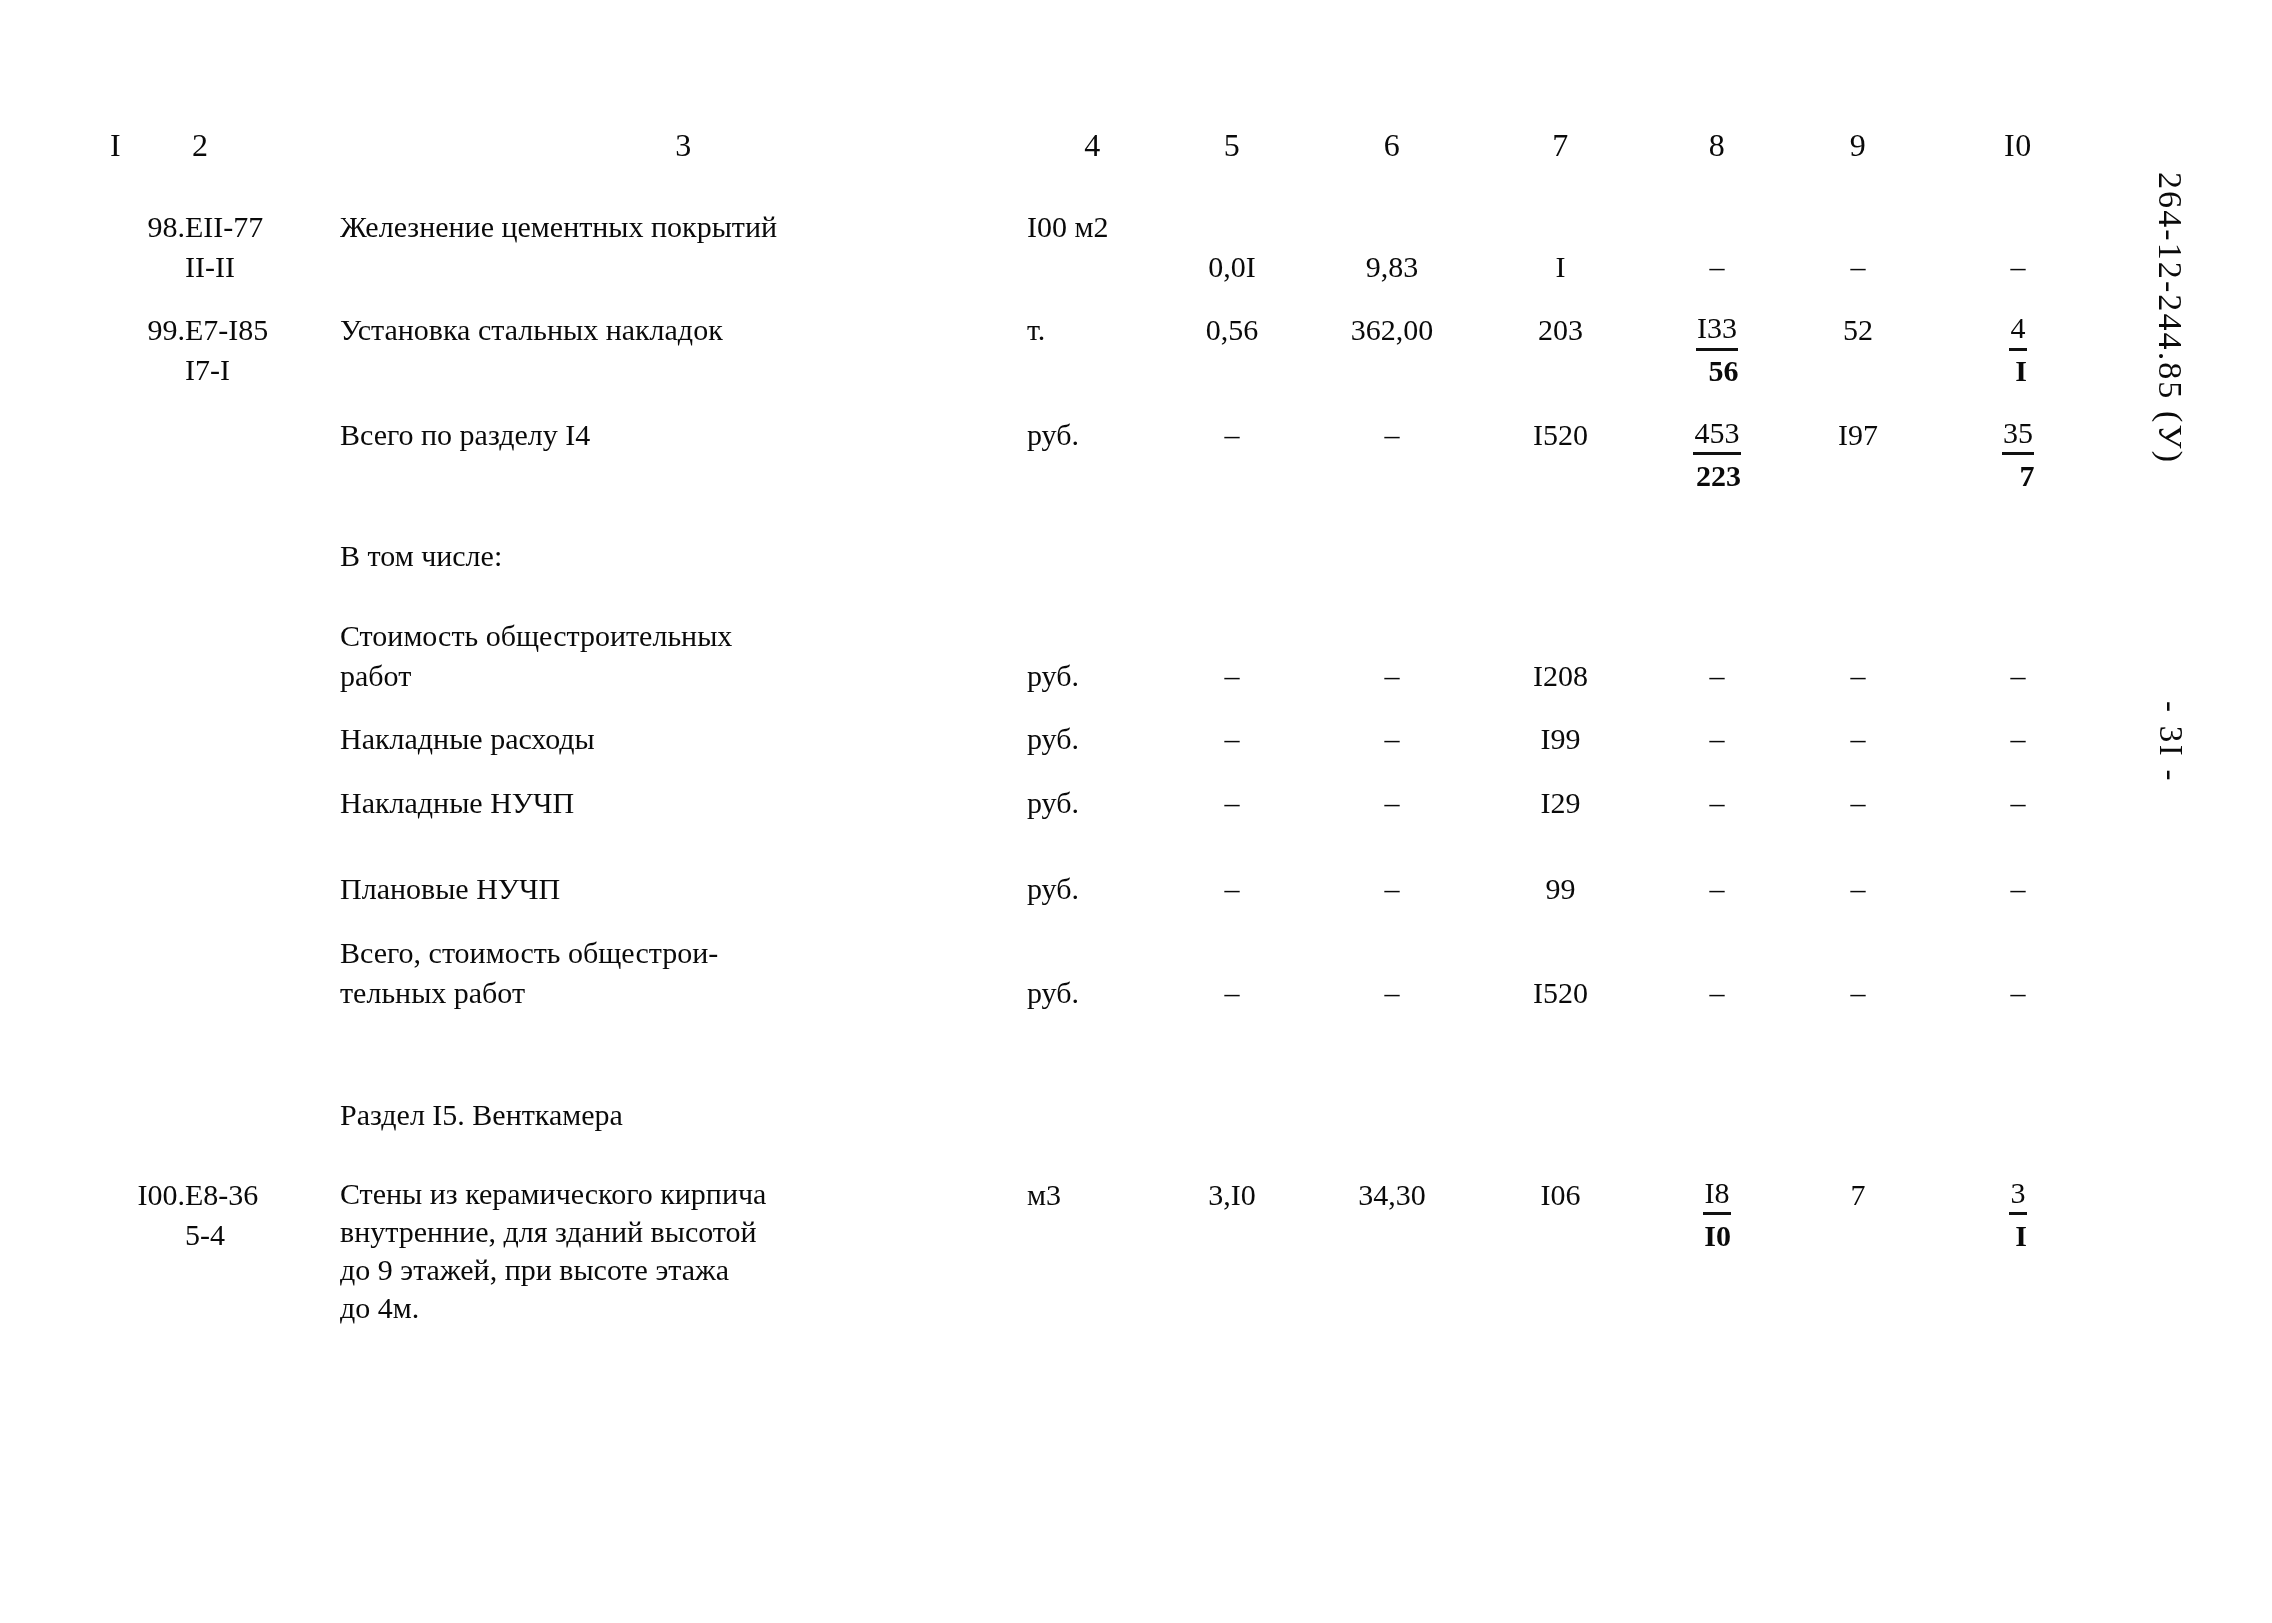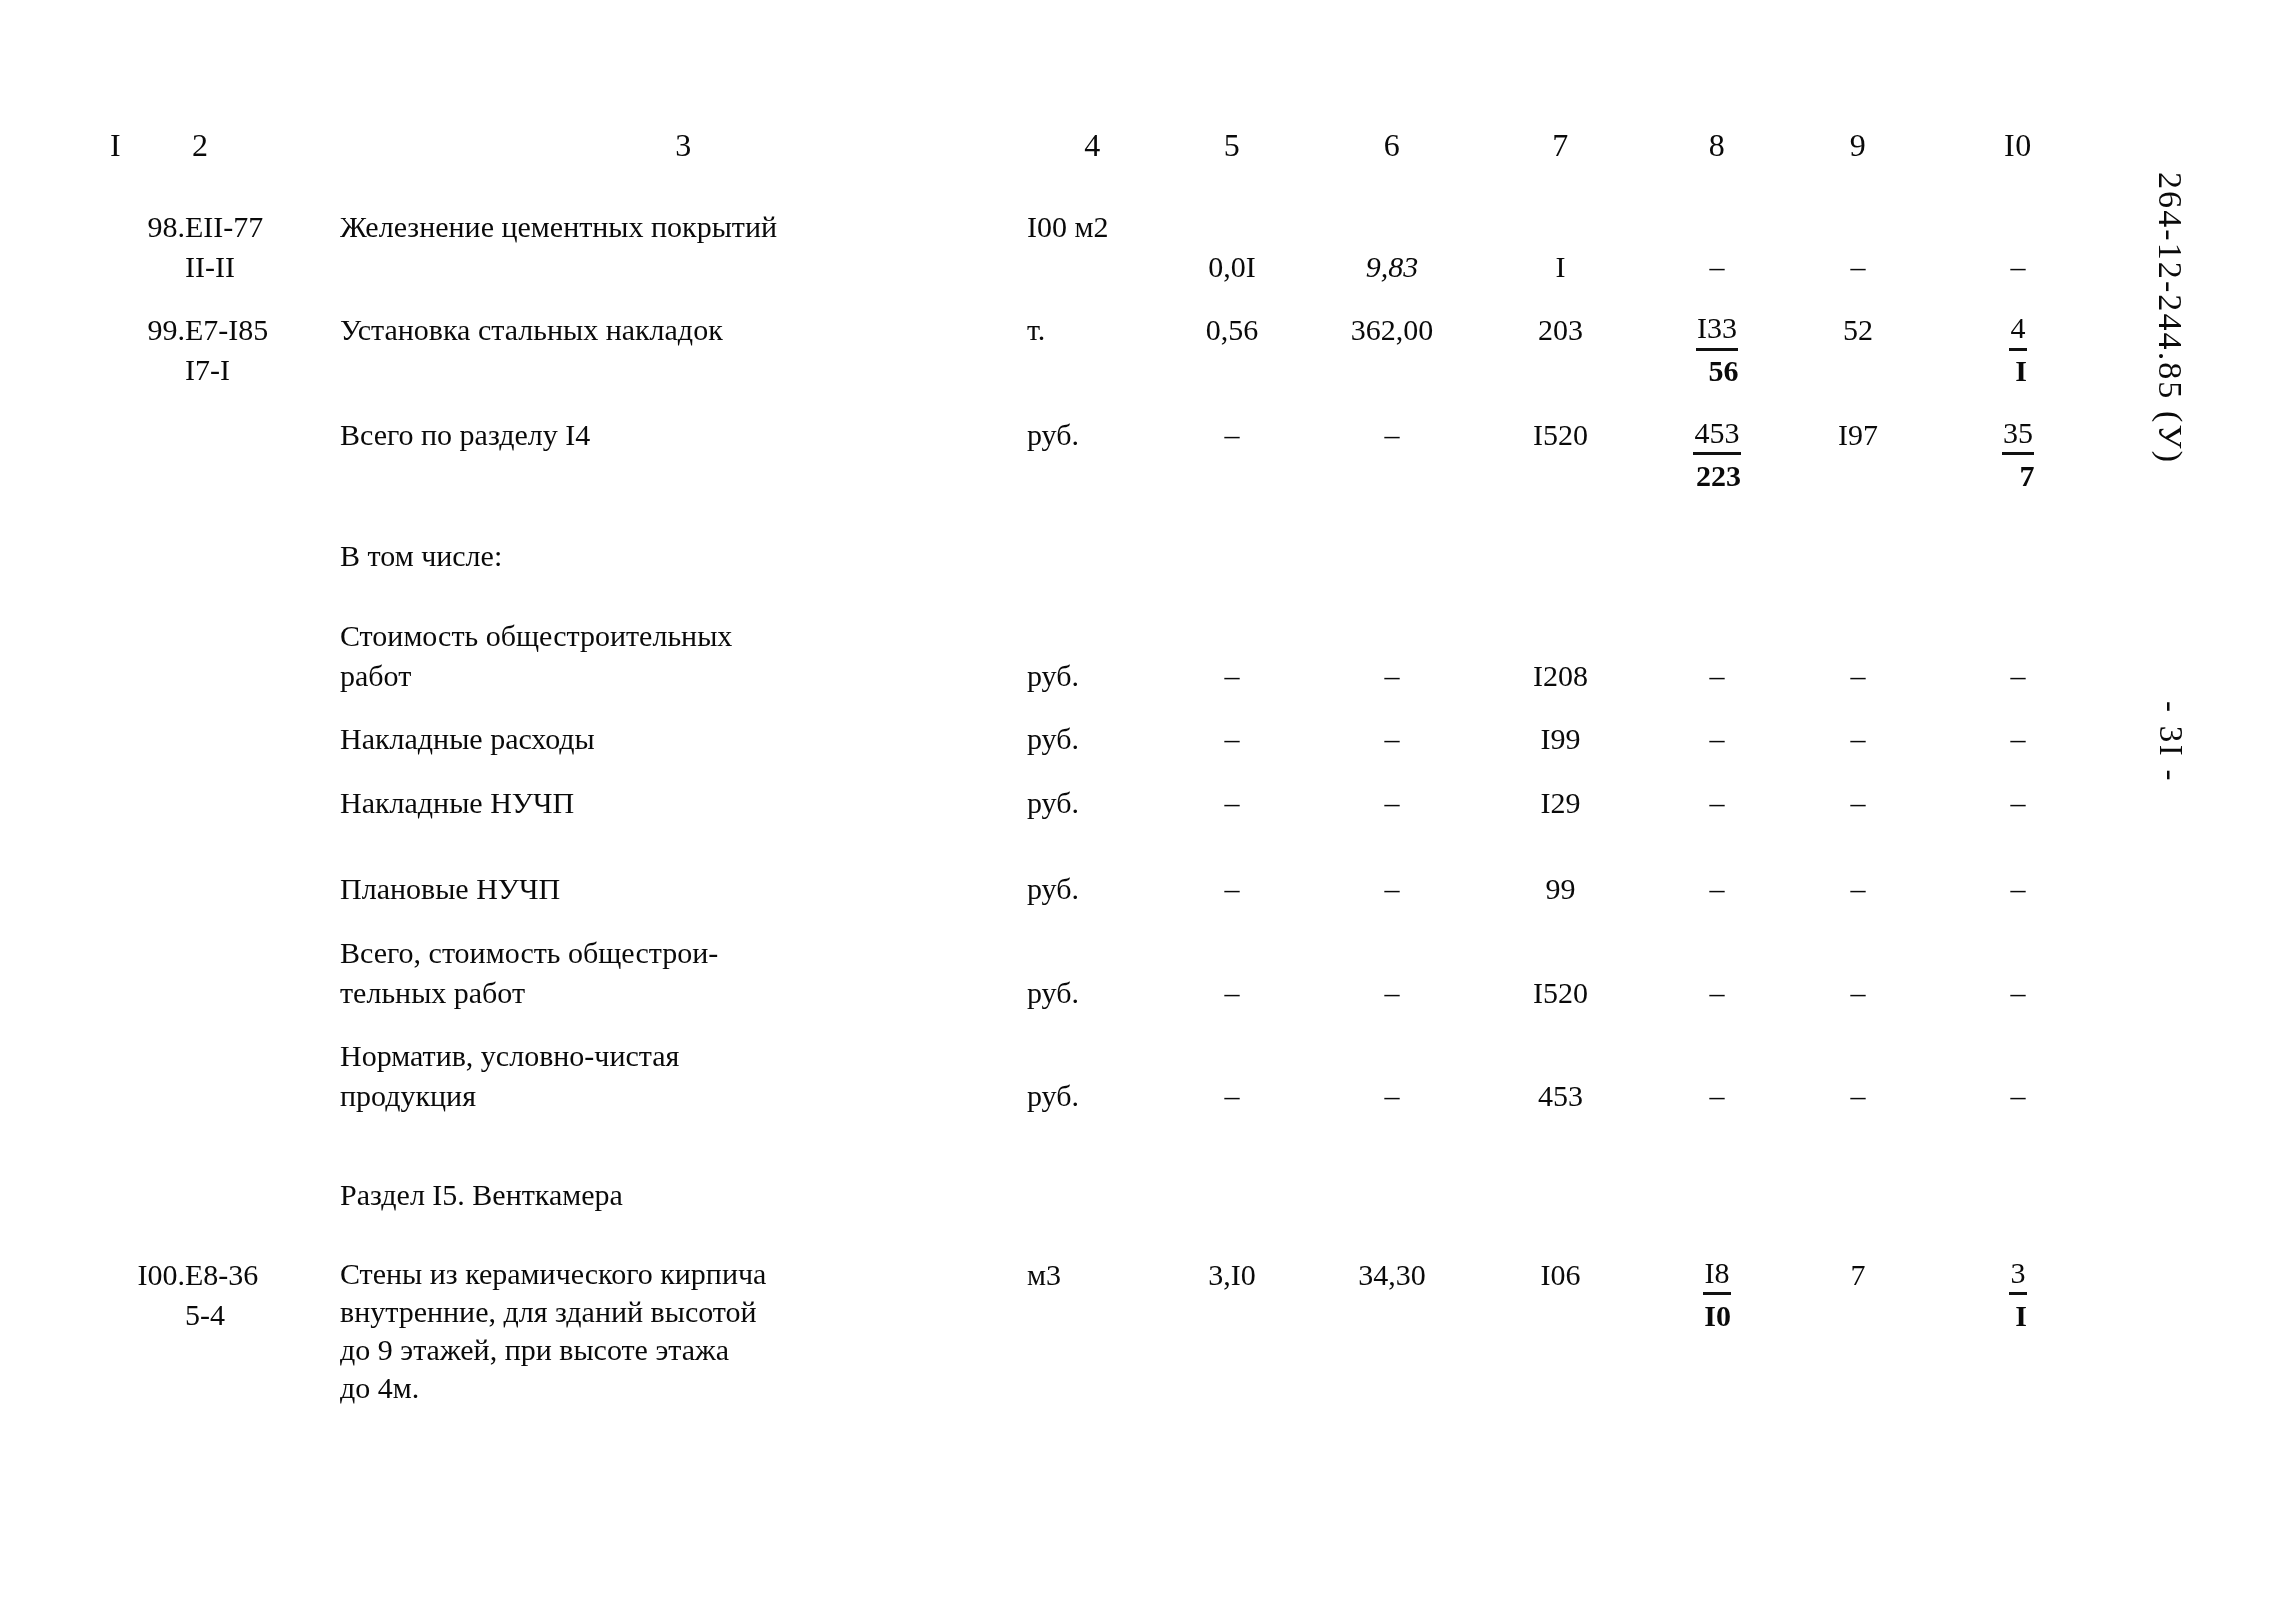--- a/index.html
+++ b/index.html
@@ -168,21 +168,21 @@
           </tr>
 
       <tr>
         <td class="cell idx">98.</td>
         <td class="cell code multiline">ЕII-77
 II-II</td>
         <td class="cell desc multiline">Железнение цементных покрытий</td>
         <td class="cell unit multiline">I00
 м2</td>
         <td class="cell numc" style="padding-top:40px;">0,0I</td>
-        <td class="cell numc" style="padding-top:40px;font-style:italic;">9,83</td>
+        <td class="cell numc" style="padding-top:40px;">9,83</td>
         <td class="cell numc" style="padding-top:40px;">I</td>
         <td class="cell numc" style="padding-top:40px;">–</td>
         <td class="cell numc" style="padding-top:40px;">–</td>
         <td class="cell numc" style="padding-top:40px;">–</td>
       </tr>
 
       <tr class="spacer-sm">
             <td colspan="10"></td>
           </tr>
 
@@ -343,33 +343,20 @@
         <td class="cell numc" style="padding-top:40px;">I520</td>
         <td class="cell numc" style="padding-top:40px;">–</td>
         <td class="cell numc" style="padding-top:40px;">–</td>
         <td class="cell numc" style="padding-top:40px;">–</td>
       </tr>
 
       <tr class="spacer-sm">
             <td colspan="10"></td>
           </tr>
 
-      <tr>
-        <td class="cell idx"></td>
-        <td class="cell code"></td>
-        <td class="cell desc multiline">Норматив, условно-чистая
-продукция</td>
-        <td class="cell unit" style="padding-top:40px;">руб.</td>
-        <td class="cell numc" style="padding-top:40px;">–</td>
-        <td class="cell numc" style="padding-top:40px;">–</td>
-        <td class="cell numc" style="padding-top:40px;">453</td>
-        <td class="cell numc" style="padding-top:40px;">–</td>
-        <td class="cell numc" style="padding-top:40px;">–</td>
-        <td class="cell numc" style="padding-top:40px;">–</td>
-      </tr>
 
       <tr class="spacer-lg">
             <td colspan="10"></td>
           </tr>
 
       <tr>
         <td></td>
             <td></td>
         <td class="section" colspan="8">Раздел I5. Венткамера</td>
       </tr>

